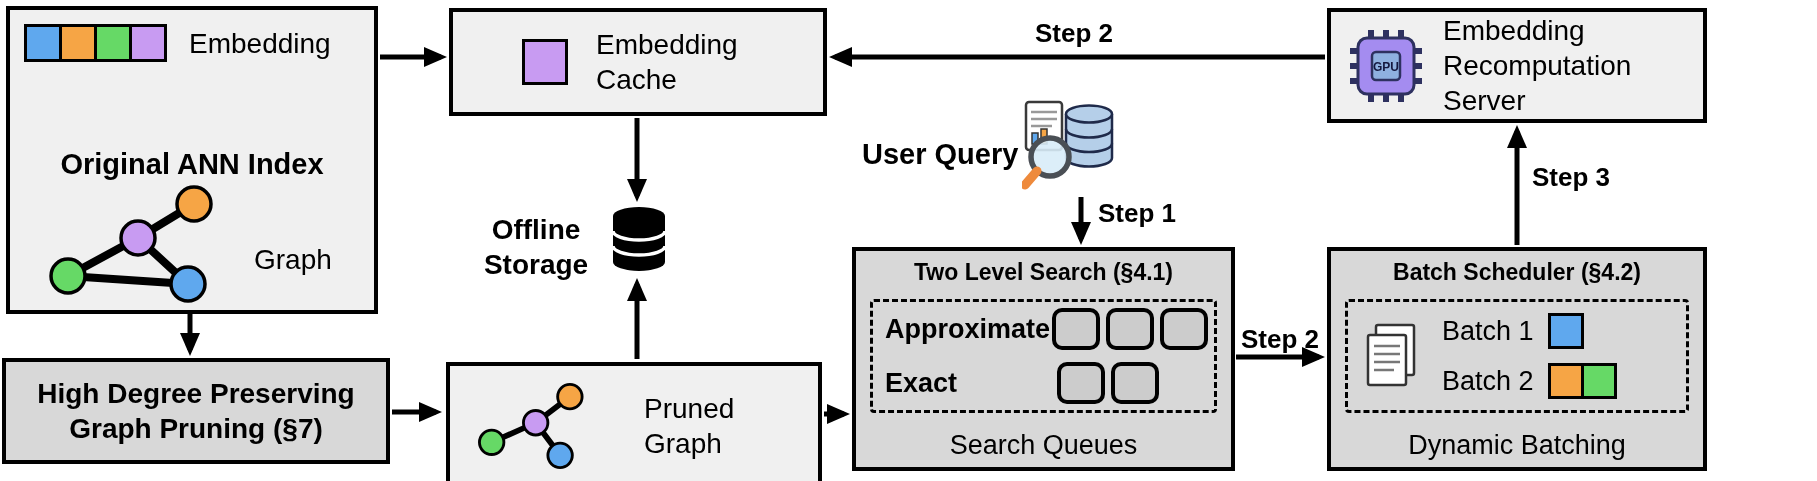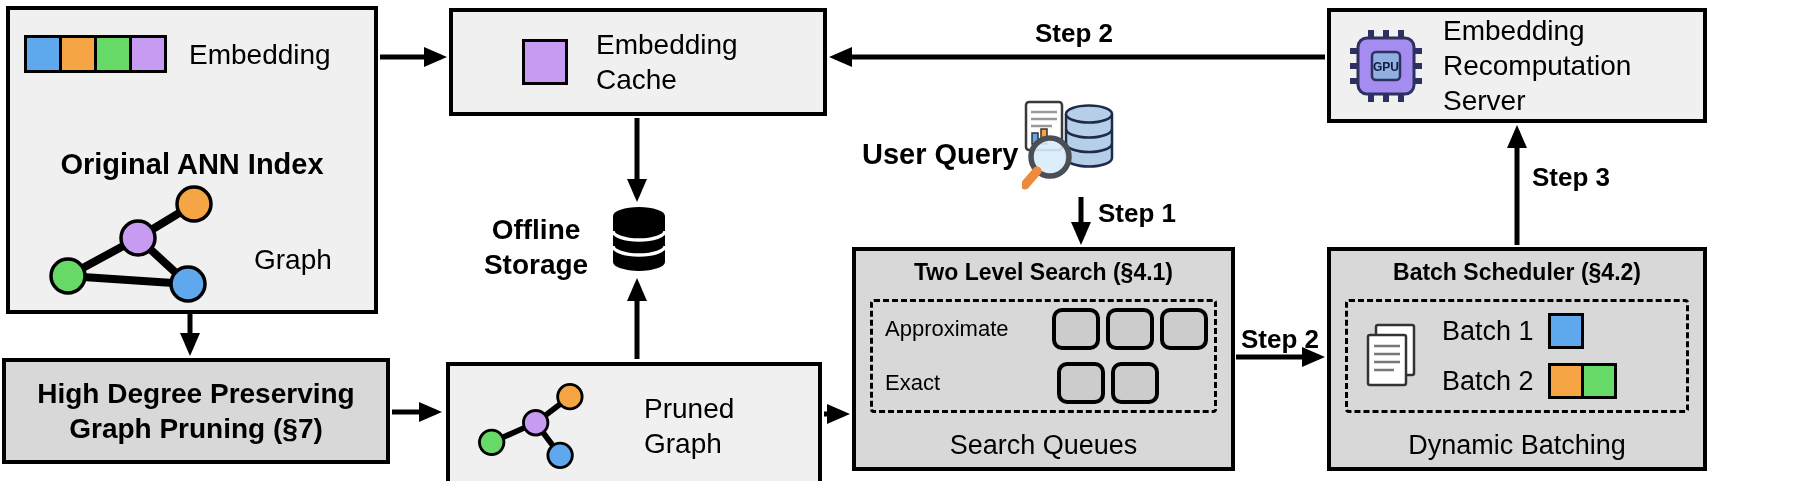--- a/index.html
+++ b/index.html
@@ -15,32 +15,32 @@
   .box{position:absolute; border:4px solid #000;}
   .bg-light{background:var(--box_light);}
   .bg-dark{background:var(--box_dark);}
   .abs{position:absolute;}
   .bold{font-weight:700;}
   .t28{font-size:28px; line-height:1.25;}
   .t29{font-size:29px; line-height:1.25;}
   .center{text-align:center;}
 
   
-  .emb-row{position:absolute; left:14px; top:25px; display:flex; align-items:center;}
+  .emb-row{position:absolute; left:14px; top:14px; display:flex; align-items:center;}
   .emb-sq{width:38px; height:38px; border:3px solid #000; display:inline-block; margin-right:-3px;}
   .emb-sq.last{margin-right:0;}
   .c-blue{background:var(--blue);} .c-orange{background:var(--orange);}
   .c-green{background:var(--green);} .c-purple{background:var(--purple);}
   .emb-label{margin-left:22px;}
 
   
   .queue-sq{width:48px; height:42px; border:4px solid #000; border-radius:10px;
             background:var(--queue_fill); display:inline-block; margin-right:6px;}
   .q-row{display:flex; align-items:center; height:50%; padding-left:12px;}
-  .q-label{width:172px; font-size:22px;}
+  .q-label{width:172px; font-size:27px;font-weight:bold;}
   .q-sqs{display:flex;}
 
   
   .batch-sq{width:36px; height:36px; border:3px solid #000; display:inline-block;}
   .batch-sq + .batch-sq{margin-left:-3px;}
   .b-row{display:flex; align-items:center;}
   .b-row + .b-row{margin-top:14px;}
   .b-label{width:106px; font-size:27px;}
   .b-sqs{display:flex;}
 

